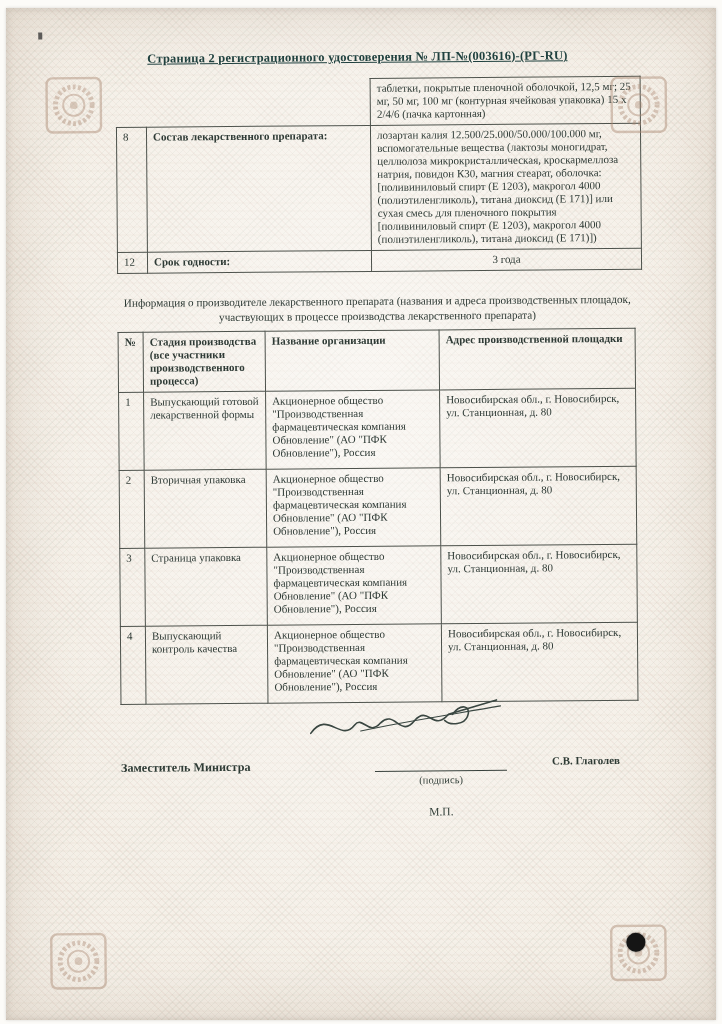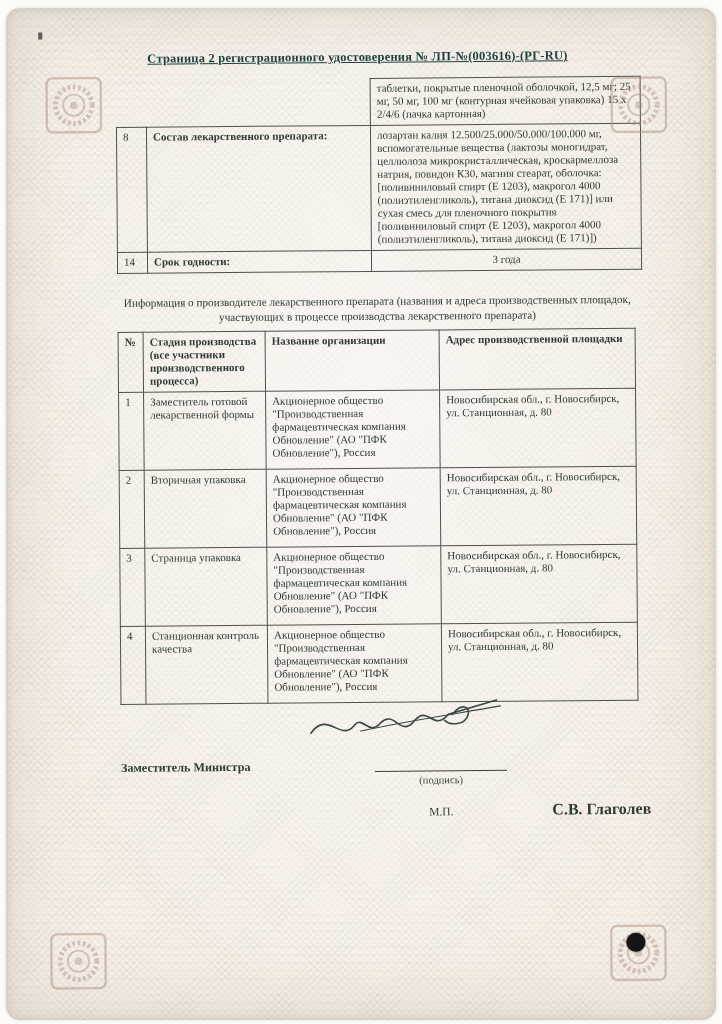--- a/index.html
+++ b/index.html
@@ -11,21 +11,20 @@
   }
   .sheet{
     position:absolute;left:6px;top:8px;right:6px;bottom:4px;
     background-color:#f5f0e8;
     background-image:
       radial-gradient(ellipse at 50% 42%, rgba(255,255,255,0.55) 0%, rgba(255,255,255,0) 70%),
       repeating-linear-gradient(45deg, rgba(196,152,142,0.10) 0 1px, rgba(0,0,0,0) 1px 5px),
       repeating-linear-gradient(135deg, rgba(148,170,150,0.10) 0 1px, rgba(0,0,0,0) 1px 5px),
       repeating-linear-gradient(0deg, rgba(205,182,160,0.07) 0 2px, rgba(0,0,0,0) 2px 8px);
     box-shadow: inset 0 0 70px rgba(176,156,136,0.35), inset 0 0 8px rgba(120,110,100,0.25), 0 0 3px rgba(0,0,0,0.15);
-    border-radius: 14px;
   }
   .content{position:absolute;left:0;top:0;right:0;bottom:0;transform:rotate(-0.45deg);}
 
   .page-header{
     position:absolute;top:42px;left:0;right:0;text-align:center;
     font-size:12.5px;font-weight:bold;text-decoration:underline;
     color:#20413f;letter-spacing:0.2px;
   }
 
   table{border-collapse:collapse;table-layout:fixed;font-size:11px;line-height:1.18;color:#2f3b36;}
@@ -42,21 +41,21 @@
   .info-text{
     position:absolute;top:286px;left:88px;right:52px;text-align:center;
     font-size:11.2px;line-height:1.3;color:#2f3b36;
   }
 
   .sig-svg{position:absolute;left:295px;top:683px;width:205px;height:62px;}
   .sig-svg path{fill:none;stroke:#3a4742;stroke-width:1.6;stroke-linecap:round;}
   .sig-line{position:absolute;left:367px;top:763px;width:132px;height:0;border-top:1.5px solid #39423d;}
   .sig-caption{position:absolute;left:367px;top:767px;width:132px;text-align:center;font-size:10.5px;color:#33403a;}
   .footer-left{position:absolute;left:113px;top:751px;font-size:12.2px;font-weight:bold;color:#2e3b35;}
-  .footer-right{position:absolute;left:544px;top:748px;font-size:16px;font-weight:bold;color:#2e3b35;margin-top:46px;}
+  .footer-right{position:absolute;left:544px;top:748px;font-size:11px;font-weight:bold;color:#2e3b35;}
   .stamp-mp{position:absolute;left:367px;top:798px;width:132px;text-align:center;font-size:11.5px;color:#33403a;}
 
   .stamp{position:absolute;width:58px;height:58px;color:#ab8a74;opacity:0.85;}
   .stamp.tl{left:42px;top:66px;}
   .stamp.tr{left:607px;top:70px;}
   .stamp.bl{left:40px;top:922px;}
   .stamp.br{left:600px;top:918px;}
   .ink-dot{position:absolute;left:617px;top:927px;width:19px;height:19px;border-radius:50%;
     background:#151515;box-shadow:0 0 2px rgba(0,0,0,0.6);}
   .speck{position:absolute;left:36px;top:22px;width:4px;height:7px;background:#3a3a3a;opacity:0.8;}
@@ -82,21 +81,21 @@
         <td class="noborder"></td>
         <td class="noborder"></td>
         <td>таблетки, покрытые пленочной оболочкой, 12,5 мг; 25 мг, 50 мг, 100 мг (контурная ячейковая упаковка) 15 х 2/4/6 (пачка картонная)</td>
       </tr>
       <tr>
         <td>8</td>
         <td class="bold">Состав лекарственного препарата:</td>
         <td>лозартан калия 12.500/25.000/50.000/100.000 мг, вспомогательные вещества (лактозы моногидрат, целлюлоза микрокристаллическая, кроскармеллоза натрия, повидон К30, магния стеарат, оболочка: [поливиниловый спирт (Е 1203), макрогол 4000 (полиэтиленгликоль), титана диоксид (Е 171)] или сухая смесь для пленочного покрытия [поливиниловый спирт (Е 1203), макрогол 4000 (полиэтиленгликоль), титана диоксид (Е 171)])</td>
       </tr>
       <tr>
-        <td>14</td>
+        <td>12</td>
         <td class="bold">Срок годности:</td>
         <td class="center">3 года</td>
       </tr>
     </tbody>
       </table>
 
     <div class="info-text">Информация о производителе лекарственного препарата (названия и адреса производственных площадок, участвующих в процессе производства лекарственного препарата)</div>
 
     <table class="t2">
       <colgroup>
@@ -107,39 +106,39 @@
         </colgroup>
       <tbody>
           <tr>
         <td class="h">№</td>
         <td class="h">Стадия производства (все участники производственного процесса)</td>
         <td class="h">Название организации</td>
         <td class="h">Адрес производственной площадки</td>
       </tr>
       <tr class="datarow">
         <td>1</td>
-        <td>Заместитель готовой лекарственной формы</td>
+        <td>Выпускающий готовой лекарственной формы</td>
         <td>Акционерное общество "Производственная фармацевтическая компания Обновление" (АО "ПФК Обновление"), Россия</td>
         <td>Новосибирская обл., г. Новосибирск, ул. Станционная, д. 80</td>
       </tr>
       <tr class="datarow">
         <td>2</td>
         <td>Вторичная упаковка</td>
         <td>Акционерное общество "Производственная фармацевтическая компания Обновление" (АО "ПФК Обновление"), Россия</td>
         <td>Новосибирская обл., г. Новосибирск, ул. Станционная, д. 80</td>
       </tr>
       <tr class="datarow">
         <td>3</td>
         <td>Страница упаковка</td>
         <td>Акционерное общество "Производственная фармацевтическая компания Обновление" (АО "ПФК Обновление"), Россия</td>
         <td>Новосибирская обл., г. Новосибирск, ул. Станционная, д. 80</td>
       </tr>
       <tr class="datarow">
         <td>4</td>
-        <td>Станционная контроль качества</td>
+        <td>Выпускающий контроль качества</td>
         <td>Акционерное общество "Производственная фармацевтическая компания Обновление" (АО "ПФК Обновление"), Россия</td>
         <td>Новосибирская обл., г. Новосибирск, ул. Станционная, д. 80</td>
       </tr>
     </tbody>
       </table>
 
     <svg class="sig-svg" viewBox="0 0 205 62" aria-hidden="true">
       <path d="M8 42 C 25 18, 38 52, 52 34 C 60 24, 66 46, 78 32 C 92 18, 98 48, 112 30 C 126 14, 130 42, 146 24 L 194 10"></path>
       <path d="M58 40 C 95 32, 150 24, 198 16" style="stroke-width:1.1"></path>
       <path d="M150 24 c 8 -11, 19 -9, 15 2 c -3 8, -17 10, -23 4"></path>

